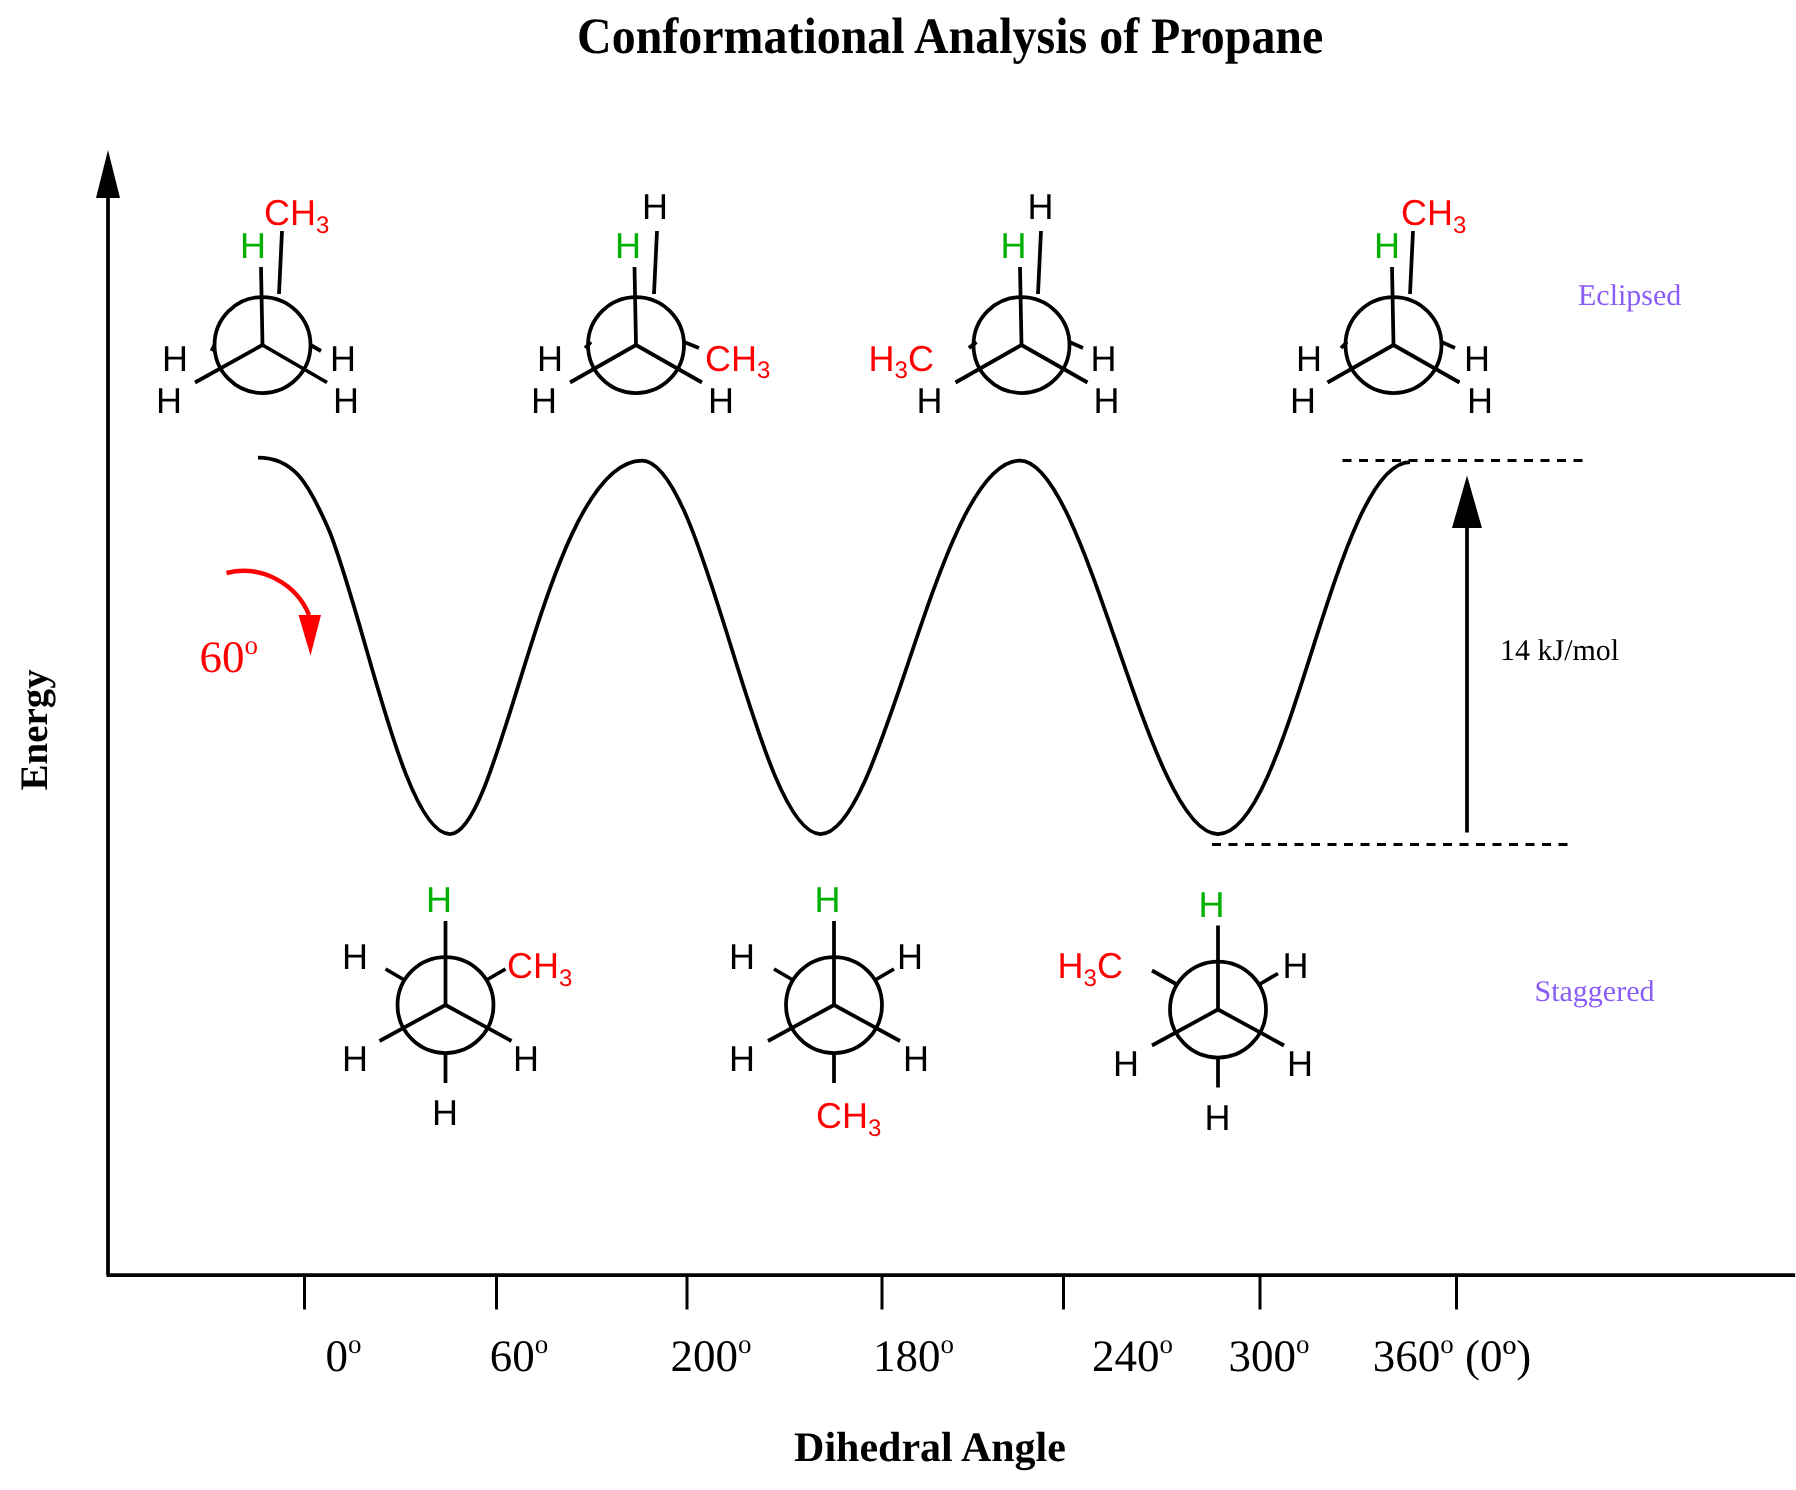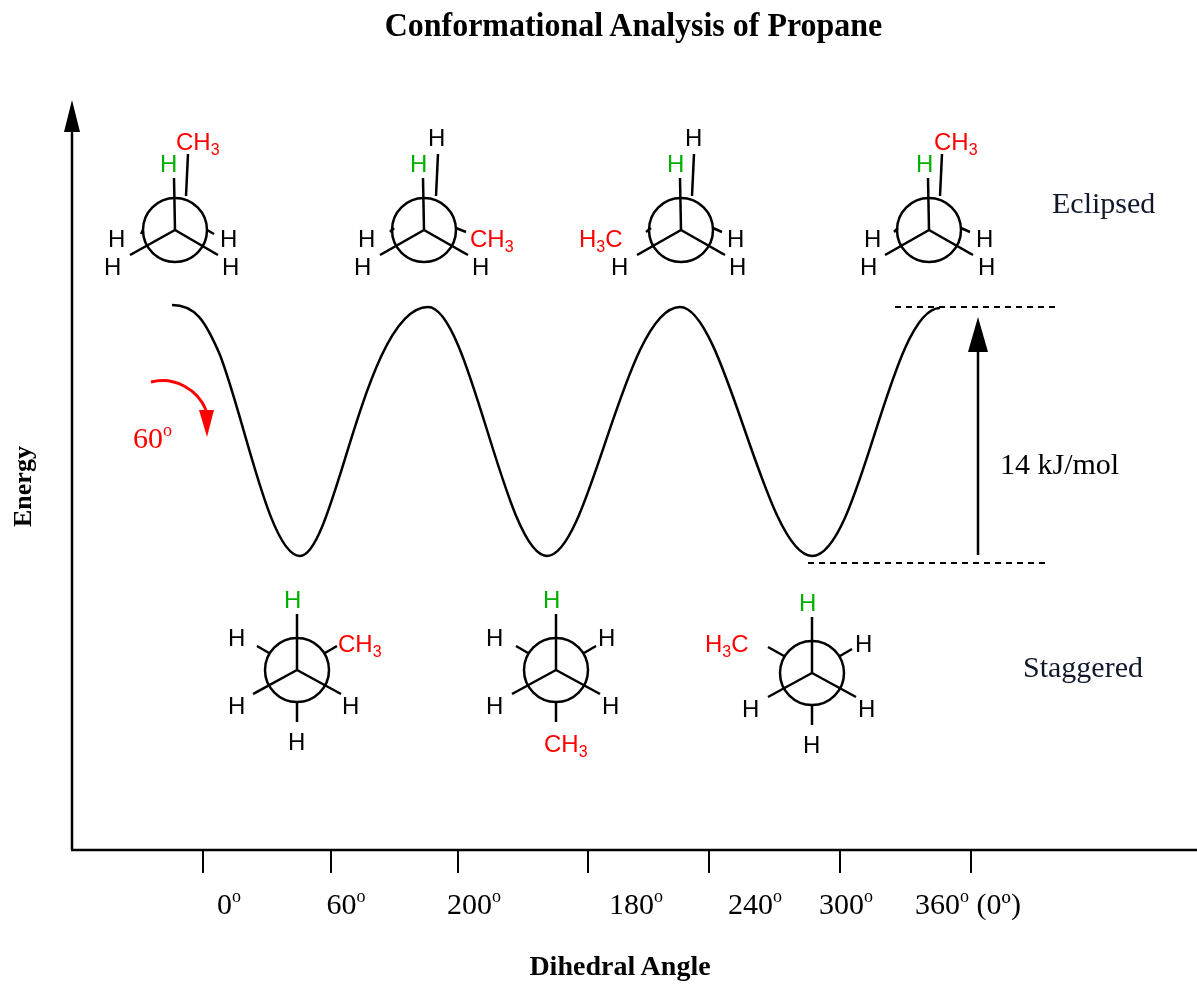--- a/index.html
+++ b/index.html
@@ -6,22 +6,22 @@
   body { width: 1197px; height: 993px; position: relative; overflow: hidden;
          font-family: "Liberation Serif", serif; }
   .abs { position: absolute; }
   #title { left: 0; width: 1267px; top: 6px; text-align: center; font-weight: bold;
            font-size: 34px; color: #000; font-family: "Liberation Serif", serif; transform: scaleX(0.94); transform-origin: 633px 0; }
   #ylabel { left: 2px; top: 470px; font-weight: bold; font-size: 26px; transform: rotate(-90deg);
             transform-origin: 0 0; white-space: nowrap; }
   #xlabel { left: 0; width: 1240px; top: 950px; text-align: center; font-weight: bold; font-size: 28px; }
   .tick-label { top: 886px; font-size: 30px; white-space: nowrap; transform: translateX(-50%); margin-left: 12px; }
   .tick-label sup { font-size: 18px; vertical-align: 12px; }
-  .region-label { font-size: 30px; color: #0f172a; white-space: nowrap; }
-  #energy-label { left: 1000px; top: 423px; font-size: 30px; white-space: nowrap; margin-top: 24px; }
+  .region-label { font-size: 20px; color: #8b5cf6; white-space: nowrap; }
+  #energy-label { left: 1000px; top: 423px; font-size: 20px; white-space: nowrap; }
   #rot-label { left: 133px; top: 420px; font-size: 30px; color: #ff0000; white-space: nowrap; }
   #rot-label sup { font-size: 18px; vertical-align: 12px; }
   svg text { font-family: "Liberation Sans", sans-serif; }
 </style>
 </head>
 <body>
 
 <div id="title" class="abs">Conformational Analysis of Propane</div>
 
 <svg class="abs" style="left:0;top:0" width="1197" height="993">
@@ -184,18 +184,18 @@
 <div class="abs region-label" style="left:1052px;top:186px;">Eclipsed</div>
 <div class="abs region-label" style="left:1023px;top:650px;">Staggered</div>
 
 <div id="energy-label" class="abs">14 kJ/mol</div>
 
 <div id="rot-label" class="abs"><span>60</span><sup>o</sup></div>
 
 <div class="abs tick-label" style="left:217px"><span>0</span><sup>o</sup><span></span></div>
 <div class="abs tick-label" style="left:334px"><span>60</span><sup>o</sup></div>
 <div class="abs tick-label" style="left:462px"><span>200</span><sup>o</sup></div>
-<div class="abs tick-label" style="left:624px"><span>180</span><sup>o</sup></div>
+<div class="abs tick-label" style="left:597px"><span>180</span><sup>o</sup></div>
 <div class="abs tick-label" style="left:743px"><span>240</span><sup>o</sup></div>
 <div class="abs tick-label" style="left:834px"><span>300</span><sup>o</sup></div>
 <div class="abs tick-label" style="left:956px"><span>360</span><sup>o</sup><span> (0º)</span></div>
 
 <div id="xlabel" class="abs">Dihedral Angle</div>
 
 </body></html>

